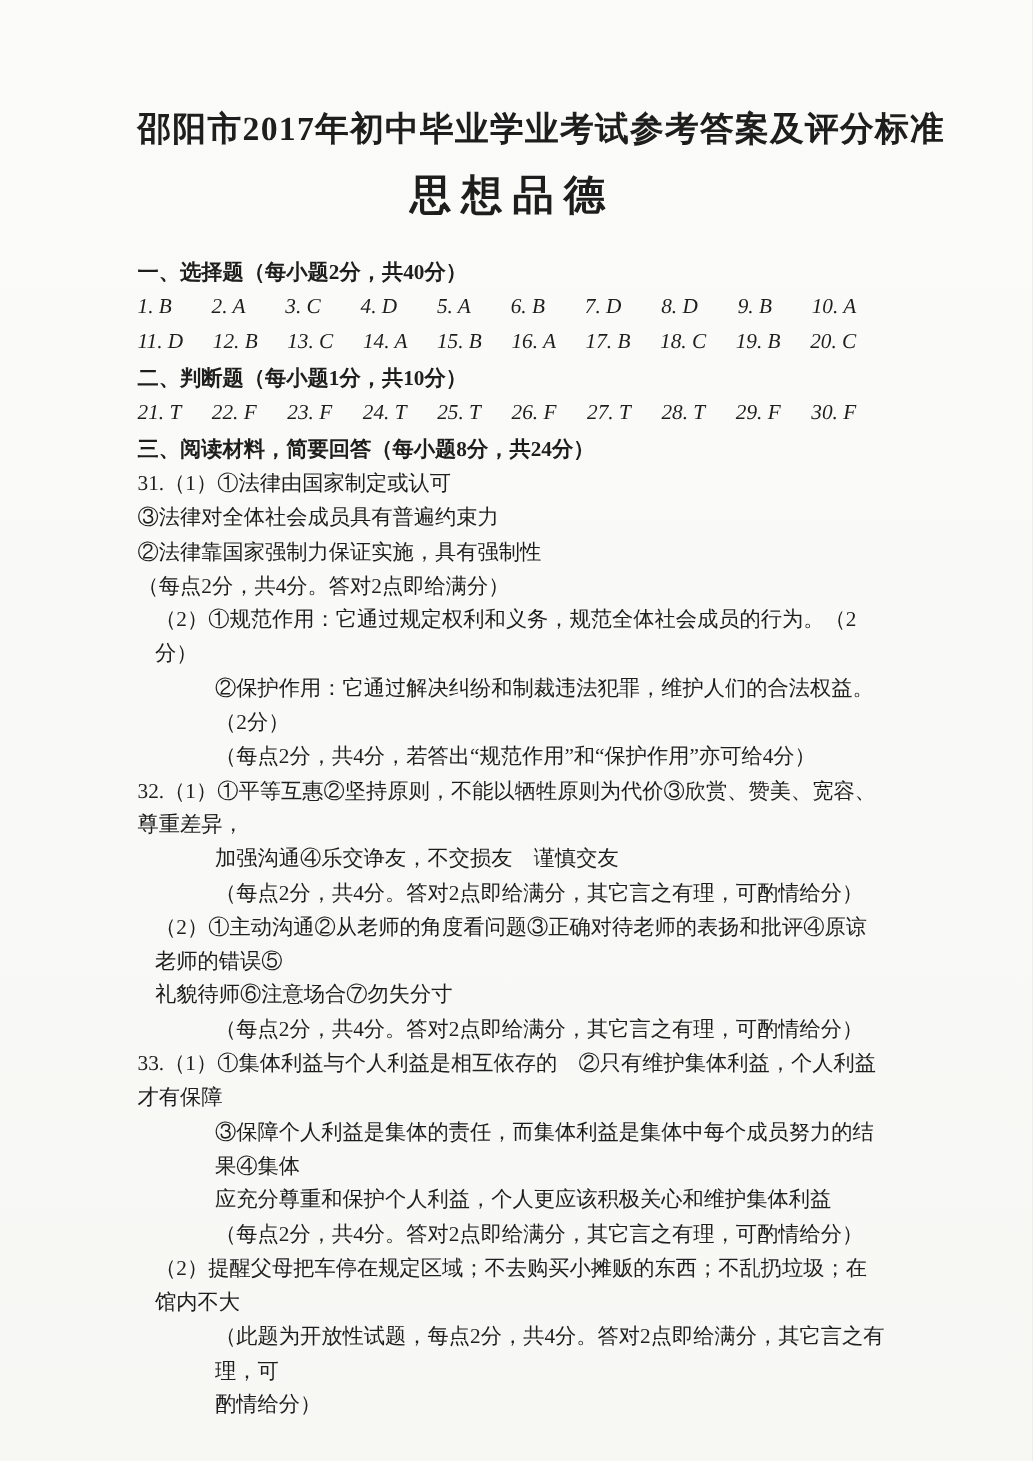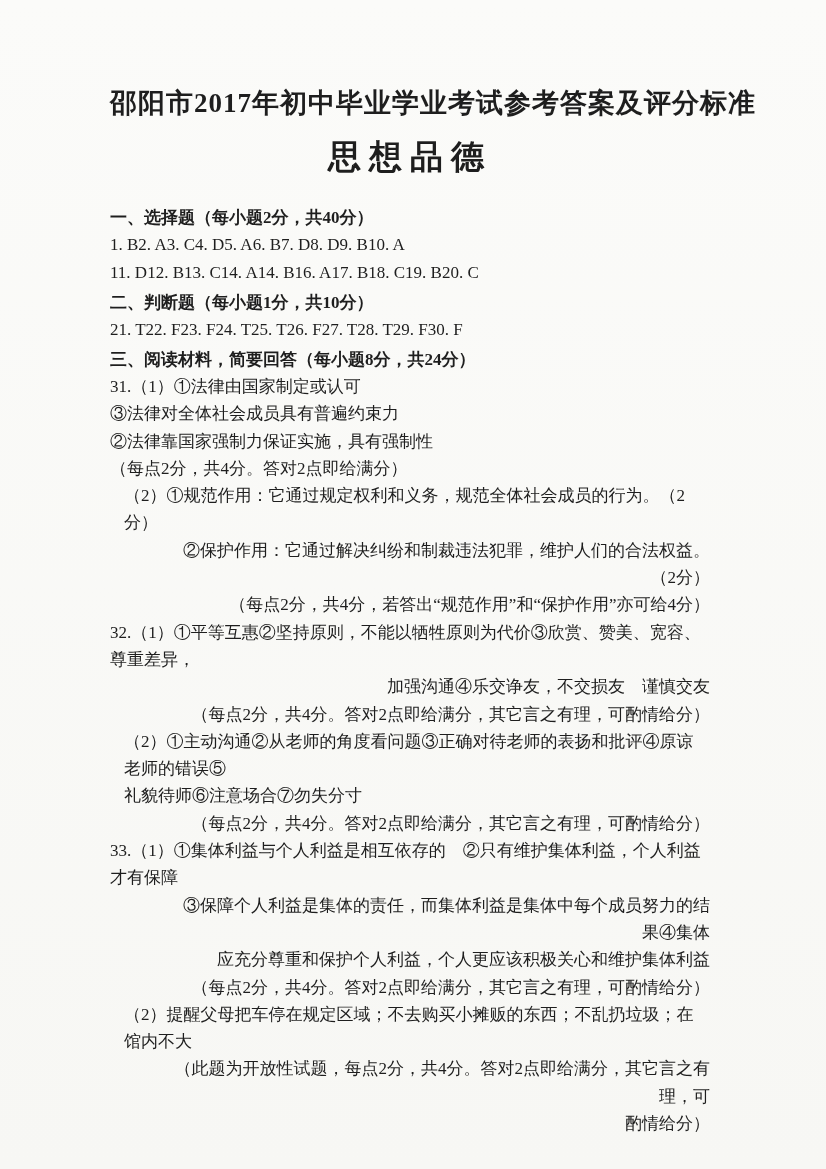--- a/index.html
+++ b/index.html
@@ -39,31 +39,33 @@
   .body-text {
     font-size: 17px;
   }
   .sec-heading {
     font-weight: 700;
     line-height: 27px;
     margin-top: 2px;
   }
   .ans-row {
     display: flex;
+    justify-content: space-between;
     width: 575px;
     line-height: 28px;
+    font-style: italic;
   }
   .ans-row span { white-space: nowrap; }
   .line {
     line-height: 27.3px;
     white-space: pre-wrap;
   }
   .ind0 { margin-left: 0; }
   .ind1 { margin-left: 14px; }
-  .ind2 { margin-left: 62px; text-align: right; }
+  .ind2 { margin-left: 62px; }
 </style>
 </head>
 <body>
 
 <div class="page">
 
   <div class="doc-title">邵阳市2017年初中毕业学业考试参考答案及评分标准</div>
   <div class="subject-title">思想品德</div>
 
   <div class="body-text">
@@ -81,21 +83,21 @@
       <span>8. D</span>
       <span>9. B</span>
       <span>10. A</span>
     </div>
 
     <div class="ans-row">
       <span>11. D</span>
       <span>12. B</span>
       <span>13. C</span>
       <span>14. A</span>
-      <span>14. B</span>
+      <span>15. B</span>
       <span>16. A</span>
       <span>17. B</span>
       <span>18. C</span>
       <span>19. B</span>
       <span>20. C</span>
     </div>
 
     <div class="sec-heading">二、判断题（每小题1分，共10分）</div>
 
     <div class="ans-row">

